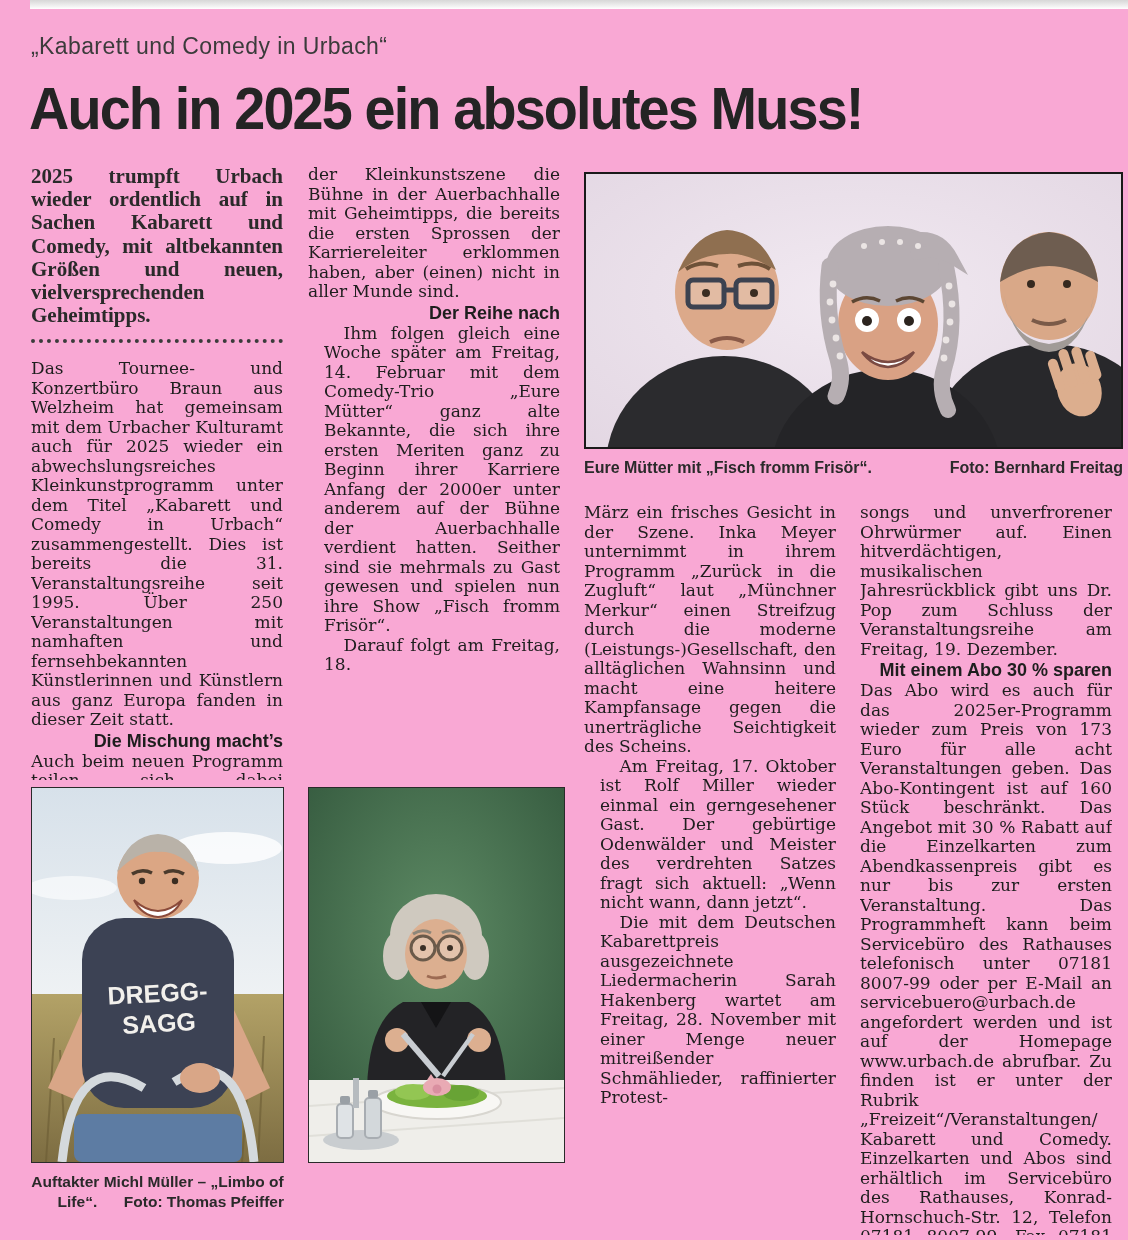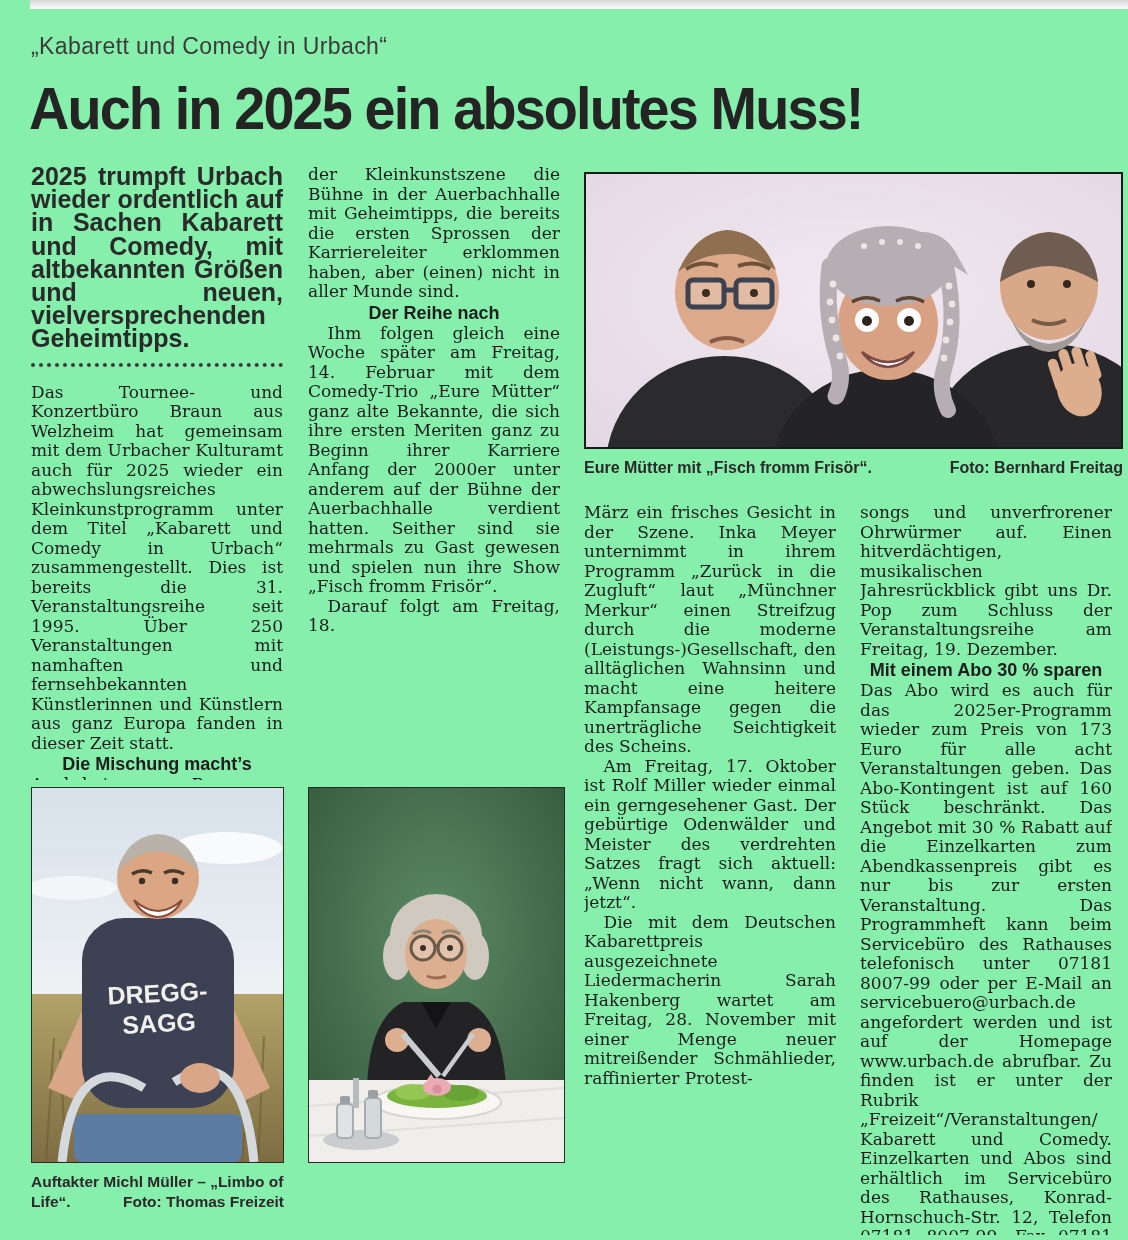--- a/index.html
+++ b/index.html
@@ -1,38 +1,38 @@
 <!DOCTYPE html>
 <html lang="de"><head>
 <meta charset="utf-8">
 <style>
   html,body{margin:0;padding:0;background:#ffffff;}
-  .page{position:relative;width:1128px;height:1240px;background:#86efac;overflow:hidden;
+  .page{position:relative;width:1128px;height:1240px;background:#f9a8d4;overflow:hidden;
         font-family:"Liberation Sans",sans-serif;color:#1e1e1e;}
   .scan-edge{position:absolute;left:30px;top:0;width:1098px;height:9px;
              background:linear-gradient(to bottom,#d7d7d7,#f2f2f2 70%,#ffffff);}
   .kicker{position:absolute;left:31px;top:33px;font-size:23px;color:#3b3b3b;letter-spacing:.4px;}
   .headline{position:absolute;left:29px;top:74px;font-size:60px;font-weight:bold;color:#242424;
             letter-spacing:-2px;transform:scaleX(.93);transform-origin:left top;white-space:nowrap;}
   .col{position:absolute;width:252px;font-family:"DejaVu Serif",serif;font-size:17px;
        line-height:19.5px;text-align:justify;hyphens:auto;color:#1e1e1e;overflow:hidden;}
   .col p{margin:0;}
-  .col p.ind{text-indent:1.15em;}
-  .lead{font-family:Liberation Sans, sans-serif;font-weight:bold;font-size:25px;
+  .col p.ind{text-indent:1.15em;margin-left:16px;}
+  .lead{font-family:Liberation Serif, serif;font-weight:bold;font-size:21px;
         line-height:23.2px;color:#2a2a2a;text-align:justify;margin:0;}
   .dotline{border-top:4px dotted #3b3b3b;margin:12px 0 16px 0;height:0;}
   .subhead{font-family:"Liberation Sans",sans-serif;font-weight:bold;font-size:18px;
-           line-height:22px;margin:15px 0 11px 0;color:#1e1e1e;text-align:center;text-indent:0;}
+           line-height:22px;margin:15px 0 11px 0;color:#1e1e1e;text-align:right;text-indent:0;}
   .photo{position:absolute;box-sizing:border-box;overflow:hidden;background:#ddd;}
   .photo svg{display:block;}
   .photo.big{left:584px;top:172px;width:539px;height:277px;border:2px solid #1a1a1a;}
   .photo.michl{left:31px;top:787px;width:253px;height:376px;border:1px solid #2a2a2a;}
   .photo.paetz{left:308px;top:787px;width:257px;height:376px;border:1px solid #2a2a2a;}
   .caption{position:absolute;font-family:"Liberation Sans",sans-serif;font-weight:bold;
-           font-size:15.5px;line-height:20px;color:#2a2a2a;overflow:hidden;text-align:left;}
+           font-size:15.5px;line-height:20px;color:#2a2a2a;overflow:hidden;text-align:center;}
   .caption .credit{float:right;}
   .caption.big{left:584px;top:458px;width:539px;display:flex;justify-content:space-between;font-size:16px;}
   .caption.michl{left:31px;top:1172px;width:253px;}
   .caption.paetz{left:308px;top:1172px;width:257px;}
   .col1{left:31px;top:165px;height:615px;}
   .col2{left:308px;top:165px;height:615px;}
   .col3{left:584px;top:503px;height:730px;}
   .col4{left:860px;top:503px;height:732px;}
 </style>
 </head>
@@ -191,21 +191,21 @@
         </g>
         <rect x="42" y="326" width="168" height="48" rx="8" fill="#5d7ca3"></rect>
         <path d="M30,374 C38,296 66,272 112,300" stroke="#d4d9dd" stroke-width="9" fill="none"></path>
         <path d="M222,374 C214,290 186,266 142,294" stroke="#d4d9dd" stroke-width="9" fill="none"></path>
         <ellipse cx="168" cy="290" rx="20" ry="15" fill="#d9a687"></ellipse>
       </g>
     </svg>
   </div>
   <div class="caption michl">
     <span>Auftakter Michl Müller – „Limbo of Life“.</span>
-    <span class="credit">Foto: Thomas Freizeit</span>
+    <span class="credit">Foto: Thomas Pfeiffer</span>
   </div>
 
   <div class="photo paetz">
     <svg width="255" height="374" viewBox="0 0 255 374">
       <defs>
         <radialGradient id="greenbg" cx="50%" cy="40%" r="85%">
           <stop offset="0%" stop-color="#5d8a64"></stop>
             <stop offset="100%" stop-color="#2c4f36"></stop>
         </radialGradient>
       </defs>

